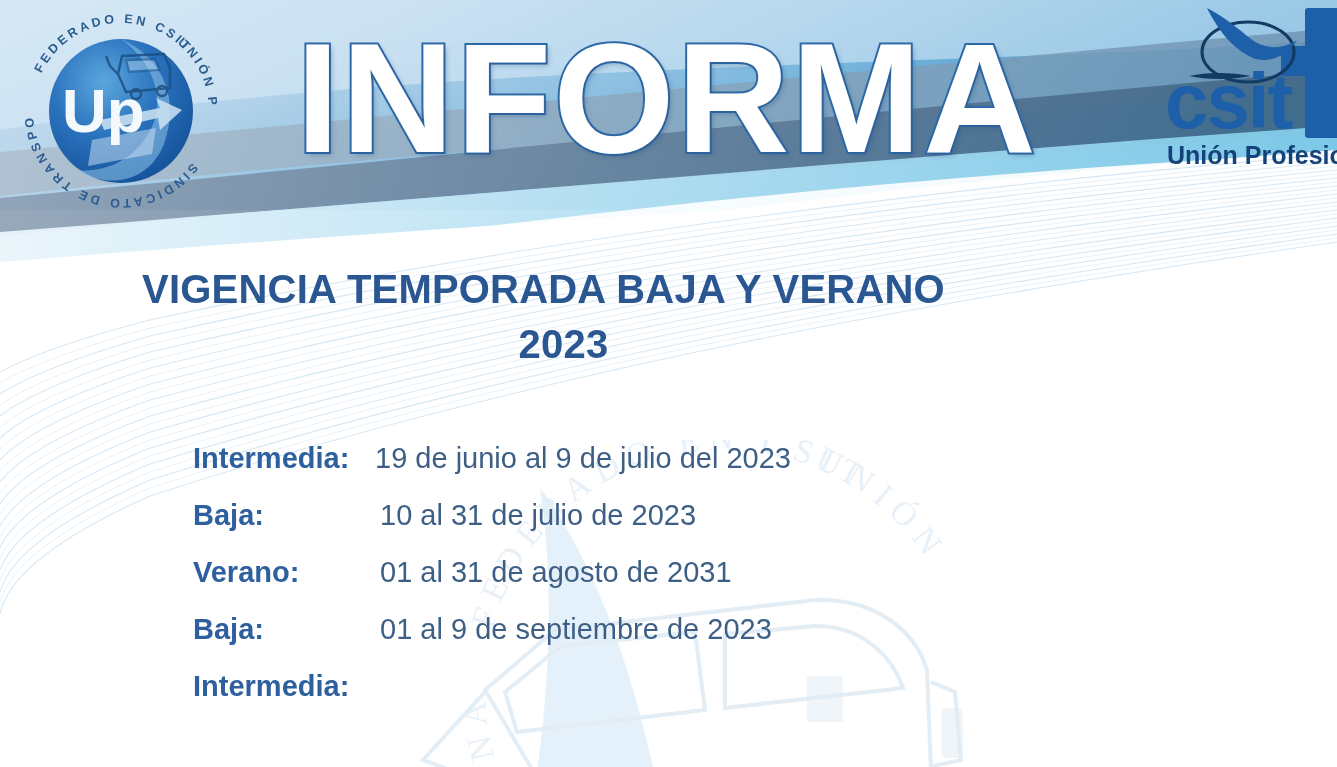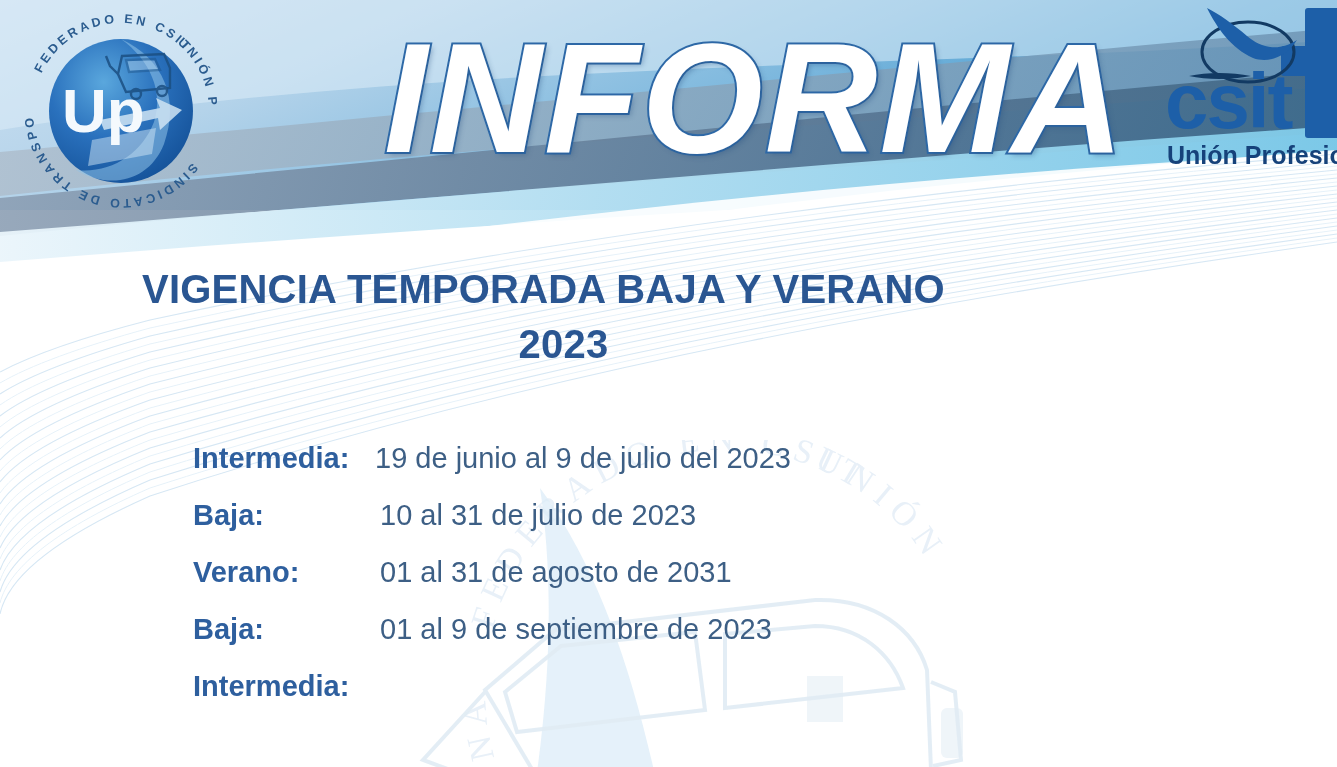--- a/index.html
+++ b/index.html
@@ -47,30 +47,29 @@
   #informa {
     position: absolute;
     left: 296px;
     top: 8px;
     width: 830px;
     height: 180px;
     font-size: 156px;
     font-weight: bold;
     letter-spacing: 2px;
     line-height: 180px;
-    text-align: right;
+    text-align: left;
     color: #ffffff;
     -webkit-text-stroke: 4px #2f6aa8;
     paint-order: stroke fill;
     text-shadow:
        0 0 1px #2f6aa8,
        3px 3px 5px rgba(40,80,130,0.35);
     white-space: nowrap;
     user-select: none;
-    font-style: italic;
   }
 
   
   #title-block {
     position: absolute;
     left: 0;
     top: 262px;
     width: 1087px;
     text-align: center;
     color: #2a5692;

